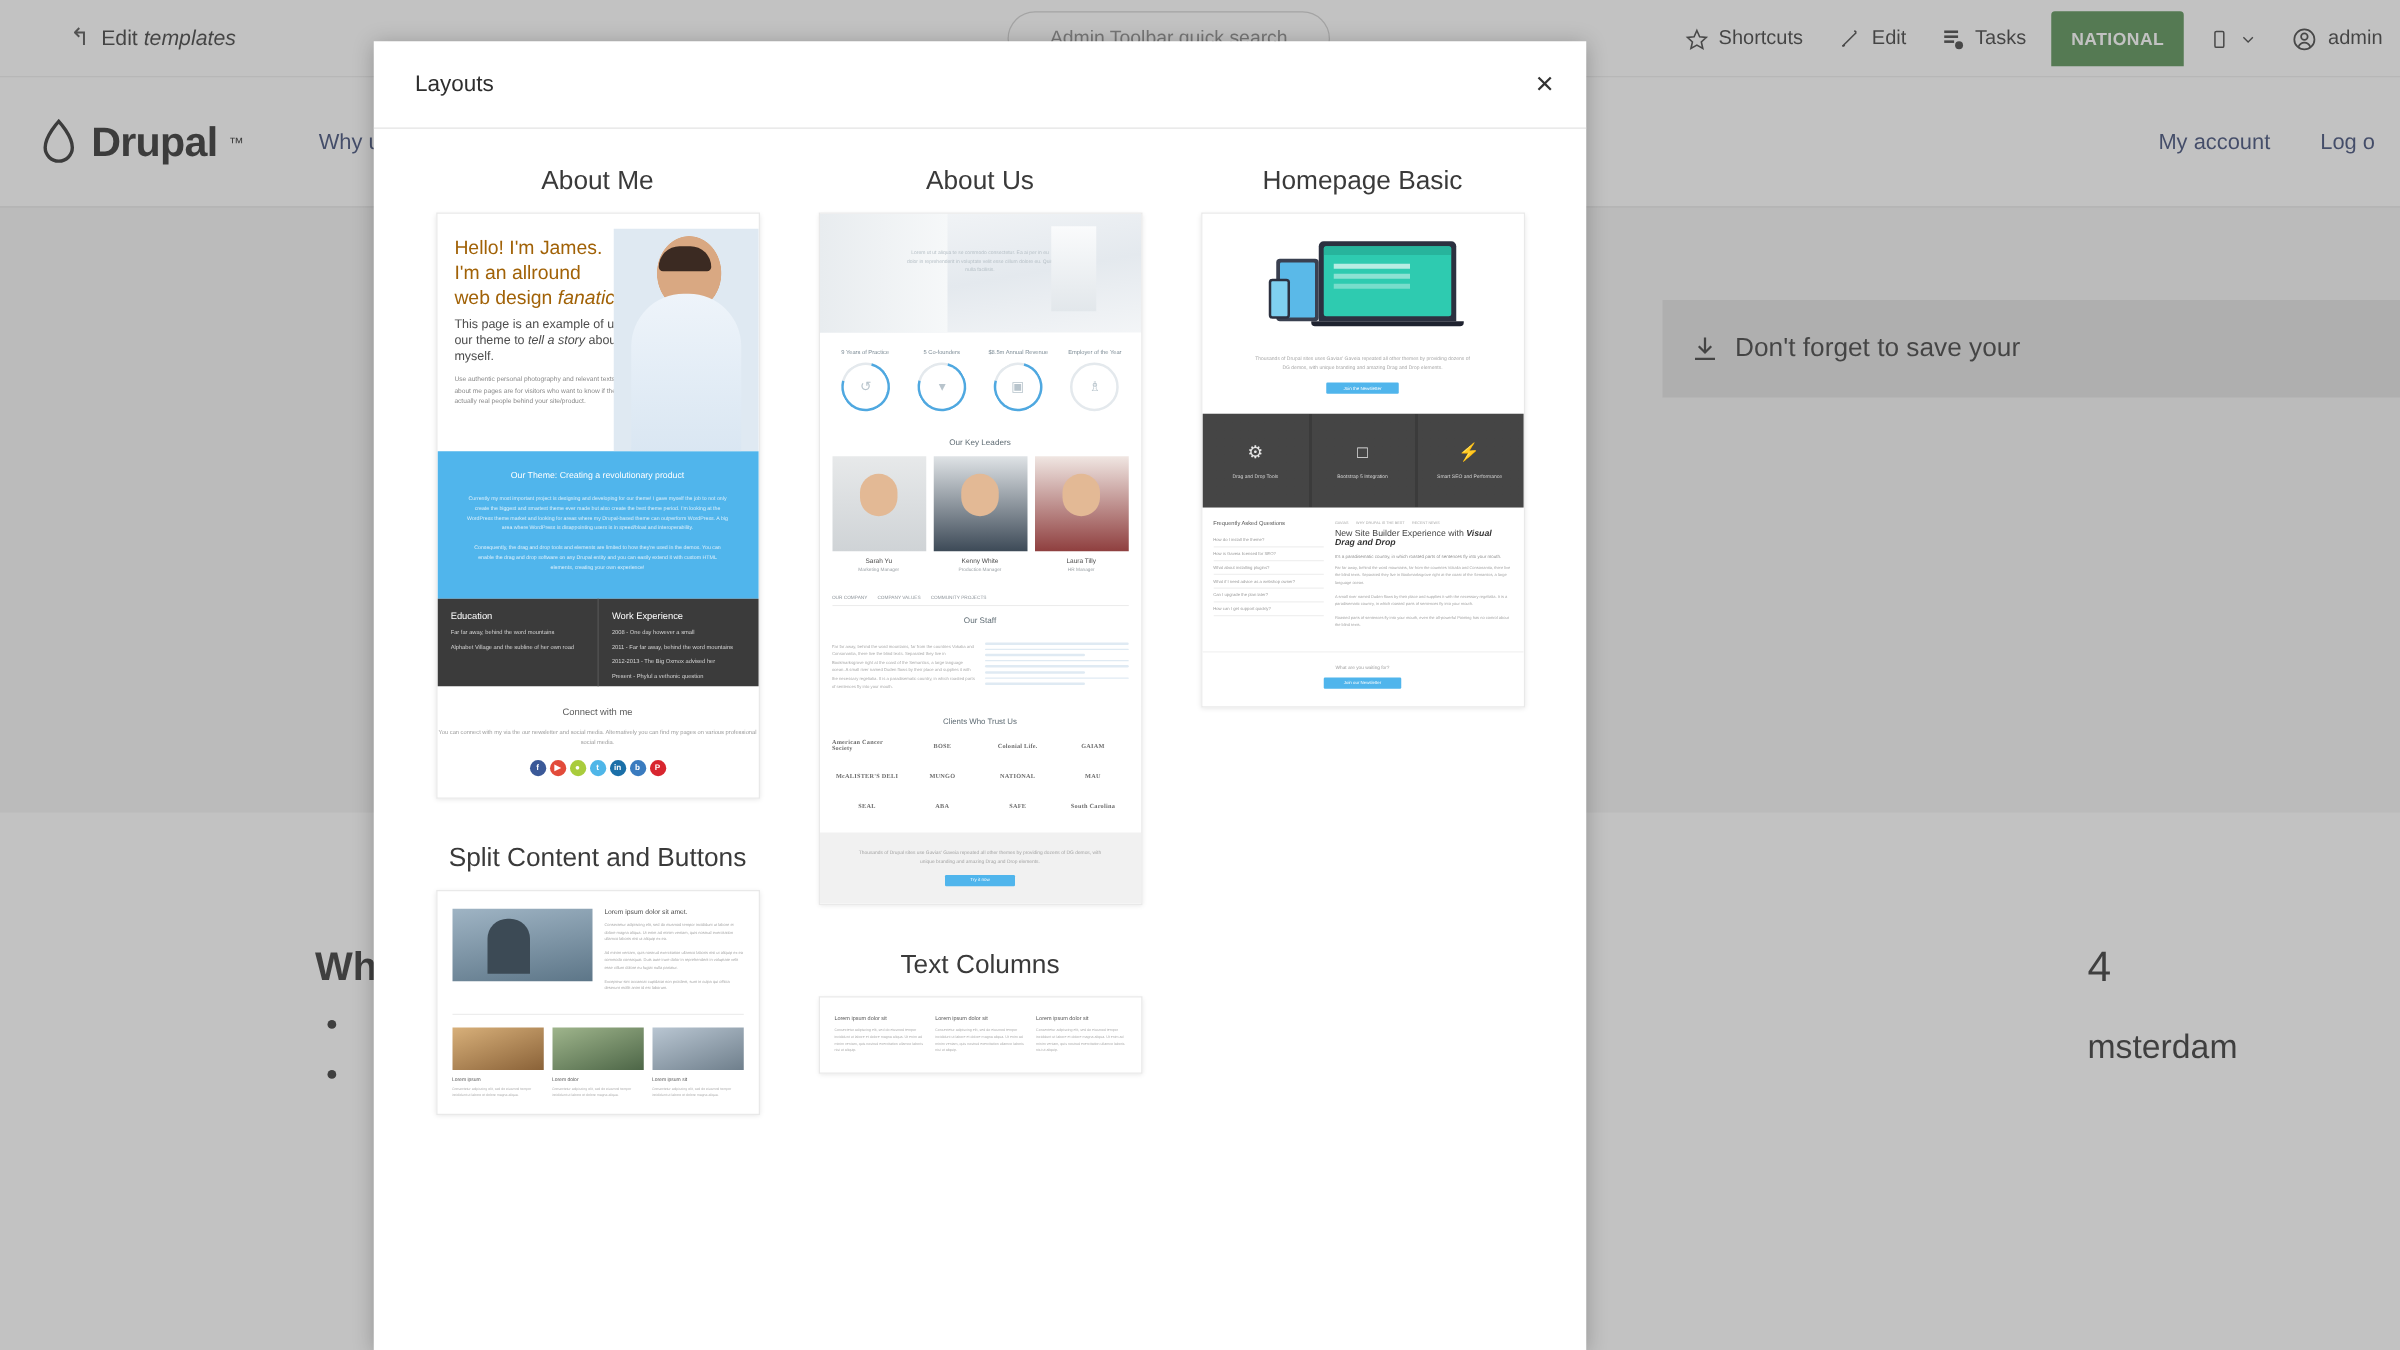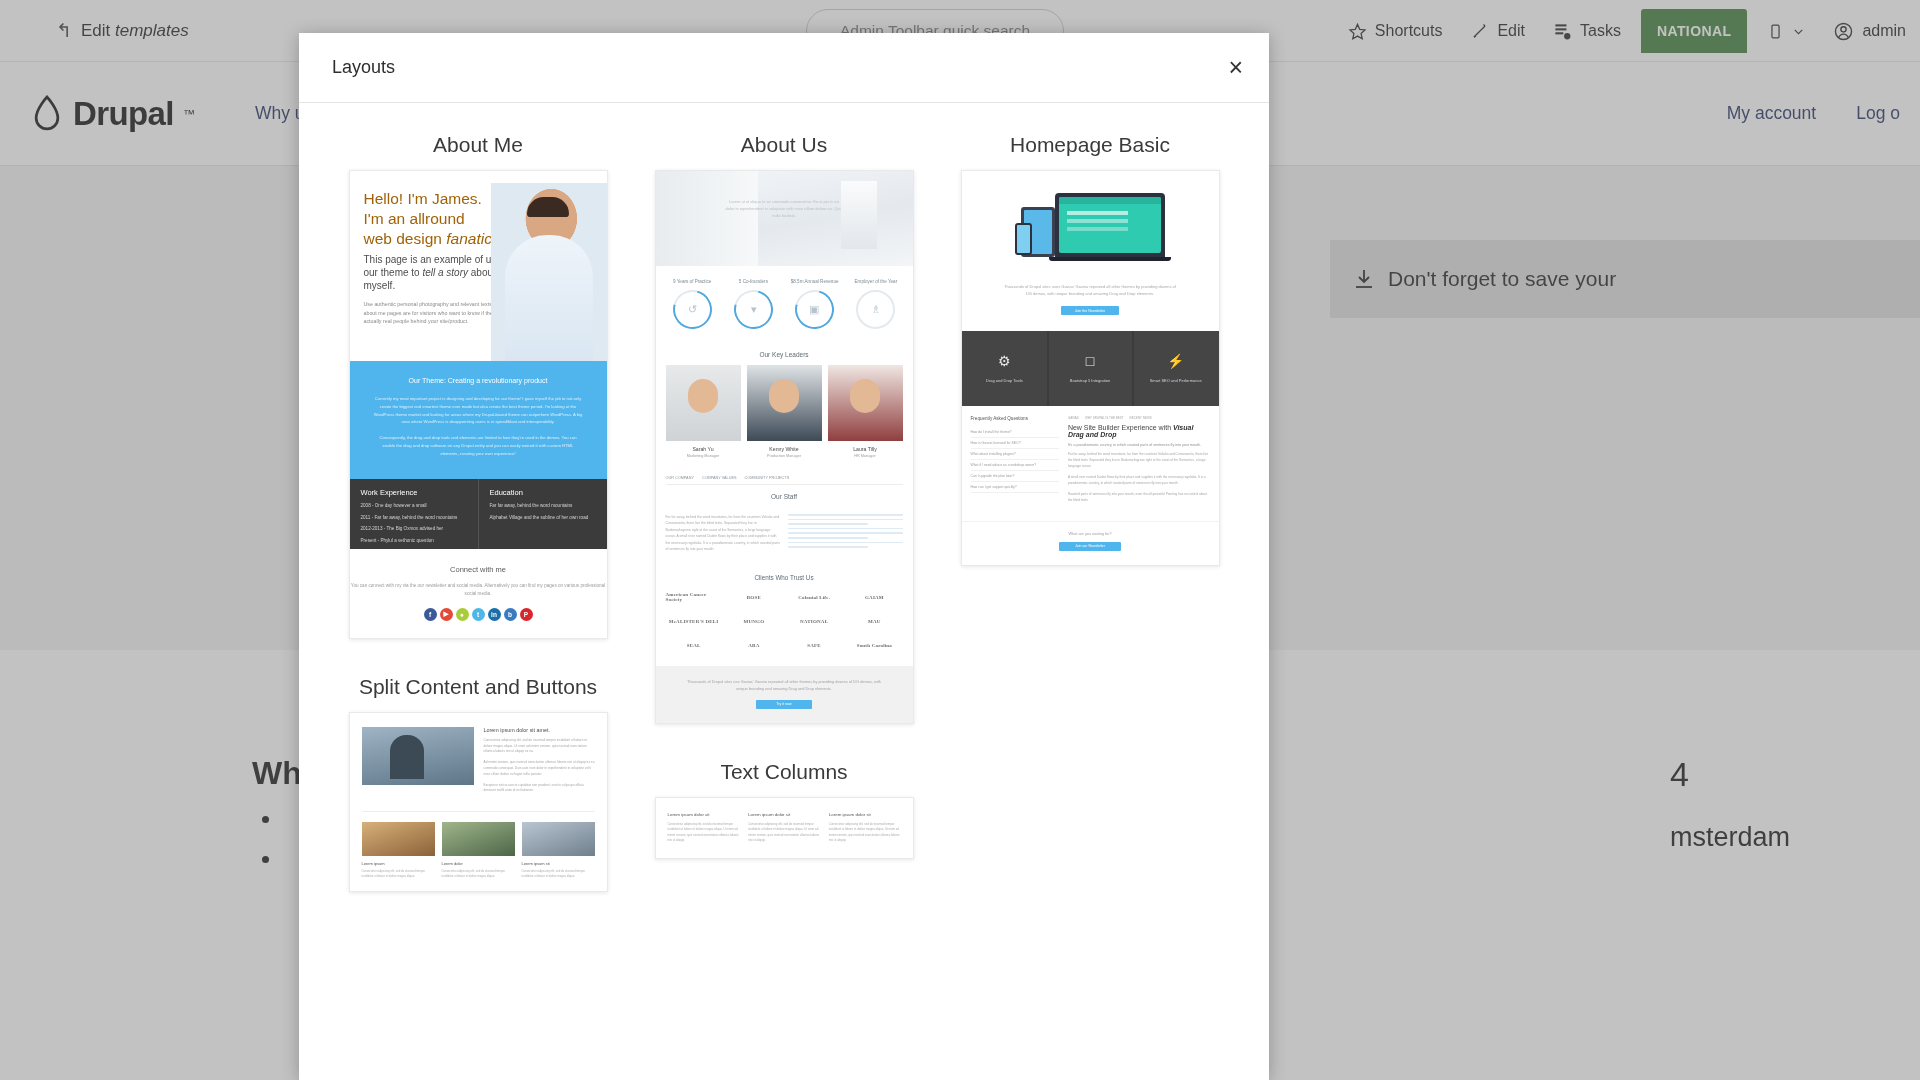--- a/index.html
+++ b/index.html
@@ -485,30 +485,30 @@
               </div>
               <div class="am-p">Use authentic personal photography and relevant texts because about me pages are for visitors who want to know if there are actually real people behind your site/product.</div>
             </div>
             <div class="am-blue">
               <div class="am-blue-t">Our Theme: Creating a revolutionary product</div>
               <div class="am-blue-p">Currently my most important project is designing and developing for our theme! I gave myself the job to not only create the biggest and smartest theme ever made but also create the best theme period. I'm looking at the WordPress theme market and looking for areas where my Drupal-based theme can outperform WordPress. A big area where WordPress is disappointing users is in speed/bloat and interoperability.</div>
               <div class="am-blue-p">Consequently, the drag and drop tools and elements are limited to how they're used in the demos. You can enable the drag and drop software on any Drupal entity and you can easily extend it with custom HTML elements, creating your own experience!</div>
             </div>
             <div class="am-dark">
               <div class="am-dark-col">
+                <div class="am-dark-h">Education</div>
+                <div class="am-dark-li">Far far away, behind the word mountains</div>
+                <div class="am-dark-li">Alphabet Village and the subline of her own road</div>
+              </div>
+              <div class="am-dark-col">
                 <div class="am-dark-h">Work Experience</div>
                 <div class="am-dark-li">2008 - One day however a small</div>
                 <div class="am-dark-li">2011 - Far far away, behind the word mountains</div>
                 <div class="am-dark-li">2012-2013 - The Big Oxmox advised her</div>
                 <div class="am-dark-li">Present - Phylul a vethonic question</div>
-              </div>
-              <div class="am-dark-col">
-                <div class="am-dark-h">Education</div>
-                <div class="am-dark-li">Far far away, behind the word mountains</div>
-                <div class="am-dark-li">Alphabet Village and the subline of her own road</div>
               </div>
             </div>
             <div class="am-connect">
               <div class="am-connect-t">Connect with me</div>
               <div class="am-connect-p">You can connect with my via the our newsletter and social media. Alternatively you can find my pages on various professional social media.</div>
               <div class="am-social" id="am-social">
                   <span style="background: rgb(59, 89, 152);">f</span>
                   <span style="background: rgb(226, 75, 58);">▶</span>
                   <span style="background: rgb(169, 204, 60);">●</span>
                   <span style="background: rgb(79, 182, 232);">t</span>

